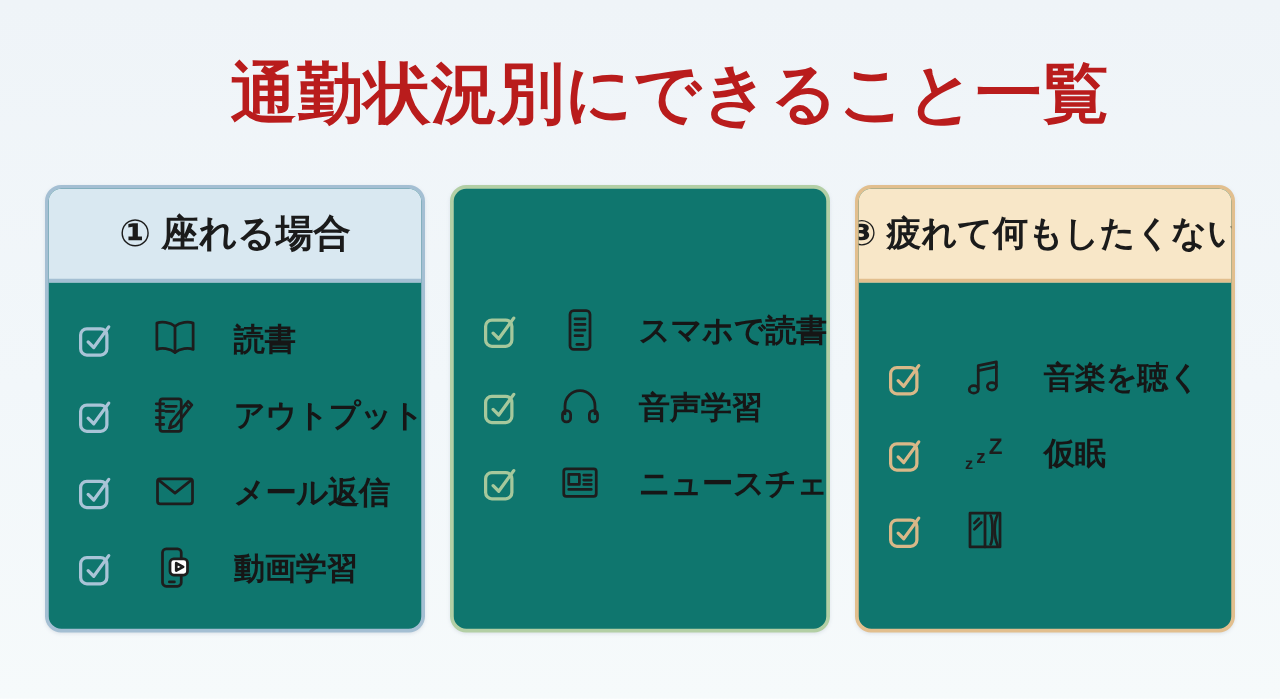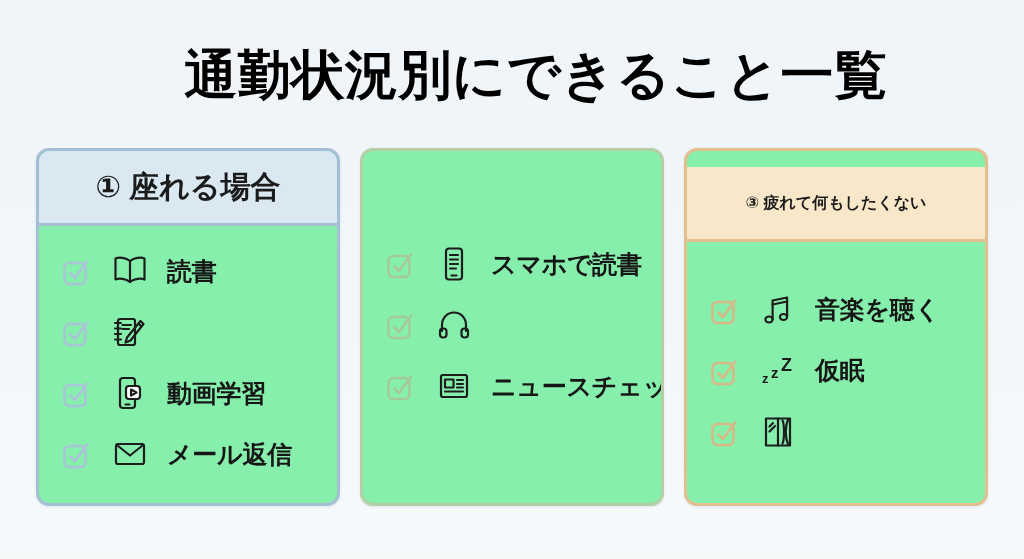--- a/index.html
+++ b/index.html
@@ -7,34 +7,34 @@
   body {
     font-family:"Liberation Sans","DejaVu Sans",sans-serif;
     background:linear-gradient(180deg,#eff4f8 0%,#f2f7fa 55%,#f6fafb 100%);
     color:#161616;
   }
   .page-title {
     text-align:center;
     font-size:53px;
     font-weight:800;
     letter-spacing:0.01em;
-    color:#000000;
+    color:#b91c1c;
     margin-top:40px;
     margin-left:48px;
   }
   .cards {
     display:flex;
     gap:20px;
     padding:0 36px;
     margin-top:36px;
   }
   .card {
     flex:1;
     height:358px;
-    background:#86efac;
+    background:#0f766e;
     border:3px solid var(--accent-border);
     border-radius:13px;
     overflow:hidden;
     display:flex;
     flex-direction:column;
     box-shadow:0 1px 3px rgba(120,140,160,0.18);
   }
   .card-header {
     background:var(--accent-header);
     border-bottom:3px solid var(--accent-border);
@@ -42,33 +42,33 @@
     flex:0 0 75px;
     display:flex;
     align-items:center;
     justify-content:center;
     font-size:30px;
     font-weight:800;
     color:#1b1b1b;
     padding:0 10px;
     white-space:nowrap;
   }
-  .card.small-header .card-header { font-size:16px;margin-top:16px; }
+  .card.small-header .card-header { font-size:28px; }
   .card-body {
     flex:1;
     display:flex;
     flex-direction:column;
     justify-content:center;
     gap:19px;
     padding:6px 14px 10px 22px;
   }
   .item-row {
     display:flex;
     align-items:center;
-    gap:18px;
+    gap:28px;
     height:42px;
   }
   .checkbox-icon { flex:0 0 32px; width:32px; height:32px; }
   .item-icon { flex:0 0 38px; width:38px; height:38px; }
   .item-label {
     font-size:25px;
     font-weight:800;
     color:#161616;
     white-space:nowrap;
     letter-spacing:-0.01em;
@@ -108,53 +108,54 @@
           </span>
           <span class="item-icon">
             <svg viewBox="0 0 38 38" fill="none" stroke="#1d1d1d" stroke-width="2.2" stroke-linecap="round" stroke-linejoin="round">
               <rect x="7" y="6" width="17" height="26" rx="2"></rect>
               <path d="M4 10 H10 M4 15.5 H10 M4 21 H10 M4 26.5 H10"></path>
               <path d="M11.5 12 H20 M11.5 16 H18"></path>
               <path d="M29.5 8 L32.5 11 L19.5 27.5 L14.5 29.5 L16 24.5 Z"></path>
               <path d="M27.5 10.5 L30 13"></path>
             </svg>
           </span>
+          <span class="item-label">アウトプット</span>
+        </div>
+        <div class="item-row">
+          <span class="checkbox-icon">
+            <svg viewBox="0 0 32 32" fill="none" stroke="#a9c4d7" stroke-width="2.6" stroke-linecap="round" stroke-linejoin="round">
+              <rect x="3.5" y="8" width="21" height="21" rx="5"></rect>
+              <path d="M9.5 18.5 L14 23 L26 6.5"></path>
+            </svg>
+          </span>
+          <span class="item-icon">
+            <svg viewBox="0 0 38 38" fill="none" stroke="#1d1d1d" stroke-width="2.2" stroke-linecap="round" stroke-linejoin="round">
+              <rect x="5" y="9" width="28" height="20" rx="2"></rect>
+              <path d="M6.5 10.5 L19 20.5 L31.5 10.5"></path>
+            </svg>
+          </span>
+          <span class="item-label">メール返信</span>
         </div>
         <div class="item-row">
           <span class="checkbox-icon">
             <svg viewBox="0 0 32 32" fill="none" stroke="#a9c4d7" stroke-width="2.6" stroke-linecap="round" stroke-linejoin="round">
               <rect x="3.5" y="8" width="21" height="21" rx="5"></rect>
               <path d="M9.5 18.5 L14 23 L26 6.5"></path>
             </svg>
           </span>
           <span class="item-icon">
             <svg viewBox="0 0 38 38" fill="none" stroke="#1d1d1d" stroke-width="2.2" stroke-linecap="round" stroke-linejoin="round">
               <rect x="9" y="4" width="15" height="30" rx="3"></rect>
               <path d="M14.5 30.5 H18.5"></path>
               <rect x="15" y="12" width="14" height="13" rx="3" fill="#fff"></rect>
               <path d="M20 15.5 L25.5 18.5 L20 21.5 Z"></path>
             </svg>
           </span>
           <span class="item-label">動画学習</span>
         </div>
-        <div class="item-row">
-          <span class="checkbox-icon">
-            <svg viewBox="0 0 32 32" fill="none" stroke="#a9c4d7" stroke-width="2.6" stroke-linecap="round" stroke-linejoin="round">
-              <rect x="3.5" y="8" width="21" height="21" rx="5"></rect>
-              <path d="M9.5 18.5 L14 23 L26 6.5"></path>
-            </svg>
-          </span>
-          <span class="item-icon">
-            <svg viewBox="0 0 38 38" fill="none" stroke="#1d1d1d" stroke-width="2.2" stroke-linecap="round" stroke-linejoin="round">
-              <rect x="5" y="9" width="28" height="20" rx="2"></rect>
-              <path d="M6.5 10.5 L19 20.5 L31.5 10.5"></path>
-            </svg>
-          </span>
-          <span class="item-label">メール返信</span>
-        </div>
       </div>
     </div>
     <div class="card" style="--accent-border: #b3cfa5; --accent-header: #dcebd4;">
       <div class="card-body">
         <div class="item-row">
           <span class="checkbox-icon">
             <svg viewBox="0 0 32 32" fill="none" stroke="#a6c89c" stroke-width="2.6" stroke-linecap="round" stroke-linejoin="round">
               <rect x="3.5" y="8" width="21" height="21" rx="5"></rect>
               <path d="M9.5 18.5 L14 23 L26 6.5"></path>
             </svg>
@@ -175,20 +176,21 @@
               <path d="M9.5 18.5 L14 23 L26 6.5"></path>
             </svg>
           </span>
           <span class="item-icon">
             <svg viewBox="0 0 38 38" fill="none" stroke="#1d1d1d" stroke-width="2.2" stroke-linecap="round" stroke-linejoin="round">
               <path d="M7 25 V19 C7 11.5 12.5 6.5 19 6.5 C25.5 6.5 31 11.5 31 19 V25"></path>
               <rect x="5" y="22.5" width="6.5" height="9" rx="3"></rect>
               <rect x="26.5" y="22.5" width="6.5" height="9" rx="3"></rect>
             </svg>
           </span>
+          <span class="item-label">音声学習</span>
         </div>
         <div class="item-row">
           <span class="checkbox-icon">
             <svg viewBox="0 0 32 32" fill="none" stroke="#a6c89c" stroke-width="2.6" stroke-linecap="round" stroke-linejoin="round">
               <rect x="3.5" y="8" width="21" height="21" rx="5"></rect>
               <path d="M9.5 18.5 L14 23 L26 6.5"></path>
             </svg>
           </span>
           <span class="item-icon">
             <svg viewBox="0 0 38 38" fill="none" stroke="#1d1d1d" stroke-width="2.2" stroke-linecap="round" stroke-linejoin="round">

